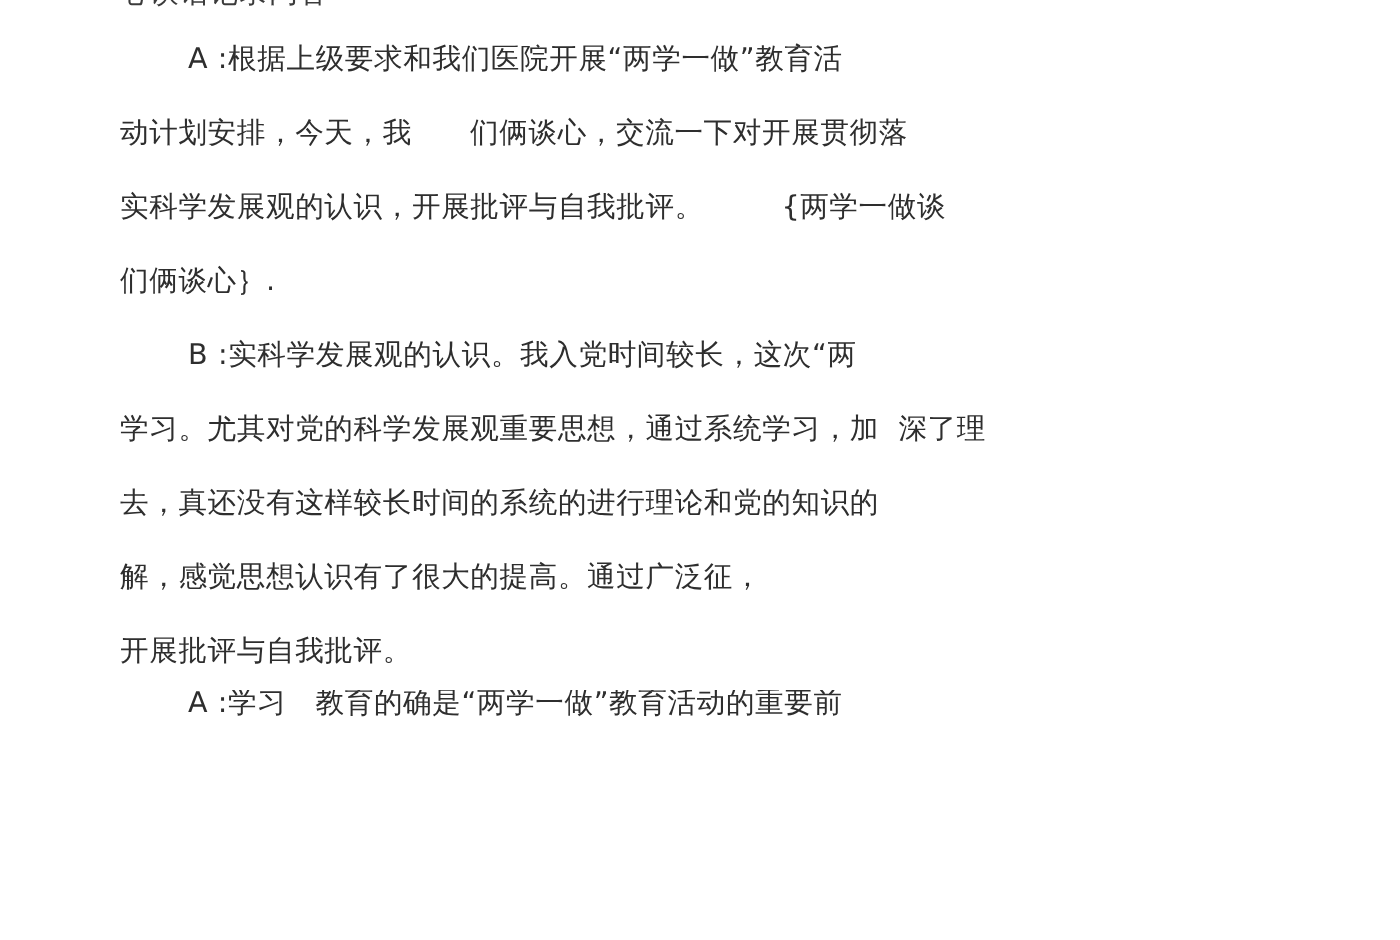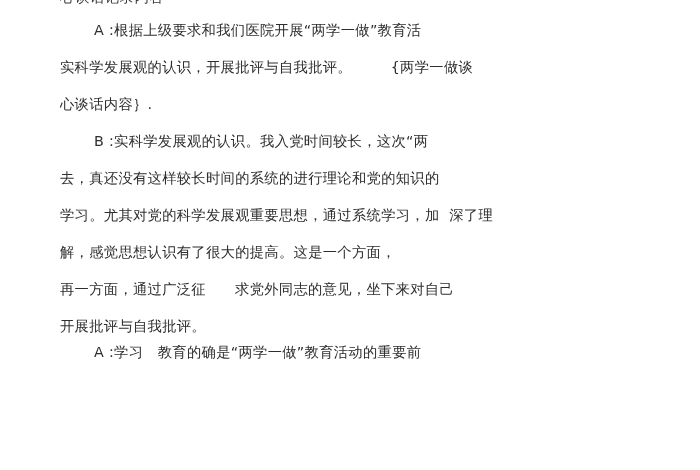--- a/index.html
+++ b/index.html
@@ -69,30 +69,30 @@
 <div class="page">
 
   <div class="clip-top">
     <div class="cut-line">心谈话记录内容</div>
   </div>
 
   <div class="body-text">
 
     <div class="para">
       <div class="line indent">A :根据上级要求和我们医院开展“两学一做”教育活</div>
+      <div class="line">动计划安排，今天，我      们俩谈心，交流一下对开展贯彻落</div>
       <div class="line">实科学发展观的认识，开展批评与自我批评。        {两学一做谈</div>
-      <div class="line">心谈话内容｝.</div>
+      <div class="line">们俩谈心｝.</div>
     </div>
 
     <div class="para">
       <div class="line indent">B :实科学发展观的认识。我入党时间较长，这次“两</div>
+      <div class="line">学习。尤其对党的科学发展观重要思想，通过系统学习，加  深了理</div>
       <div class="line">去，真还没有这样较长时间的系统的进行理论和党的知识的</div>
-      <div class="line">学习。尤其对党的科学发展观重要思想，通过系统学习，加  深了理</div>
-      <div class="line">解，感觉思想认识有了很大的提高。这是一个方面，</div>
-      <div class="line">再一方面，通过广泛征      求党外同志的意见，坐下来对自己</div>
+      <div class="line">解，感觉思想认识有了很大的提高。通过广泛征，</div>
       <div class="line">开展批评与自我批评。</div>
     </div>
 
     <div class="para">
       <div class="line indent last-partial">A :学习   教育的确是“两学一做”教育活动的重要前</div>
     </div>
 
   </div>
 </div>
 

